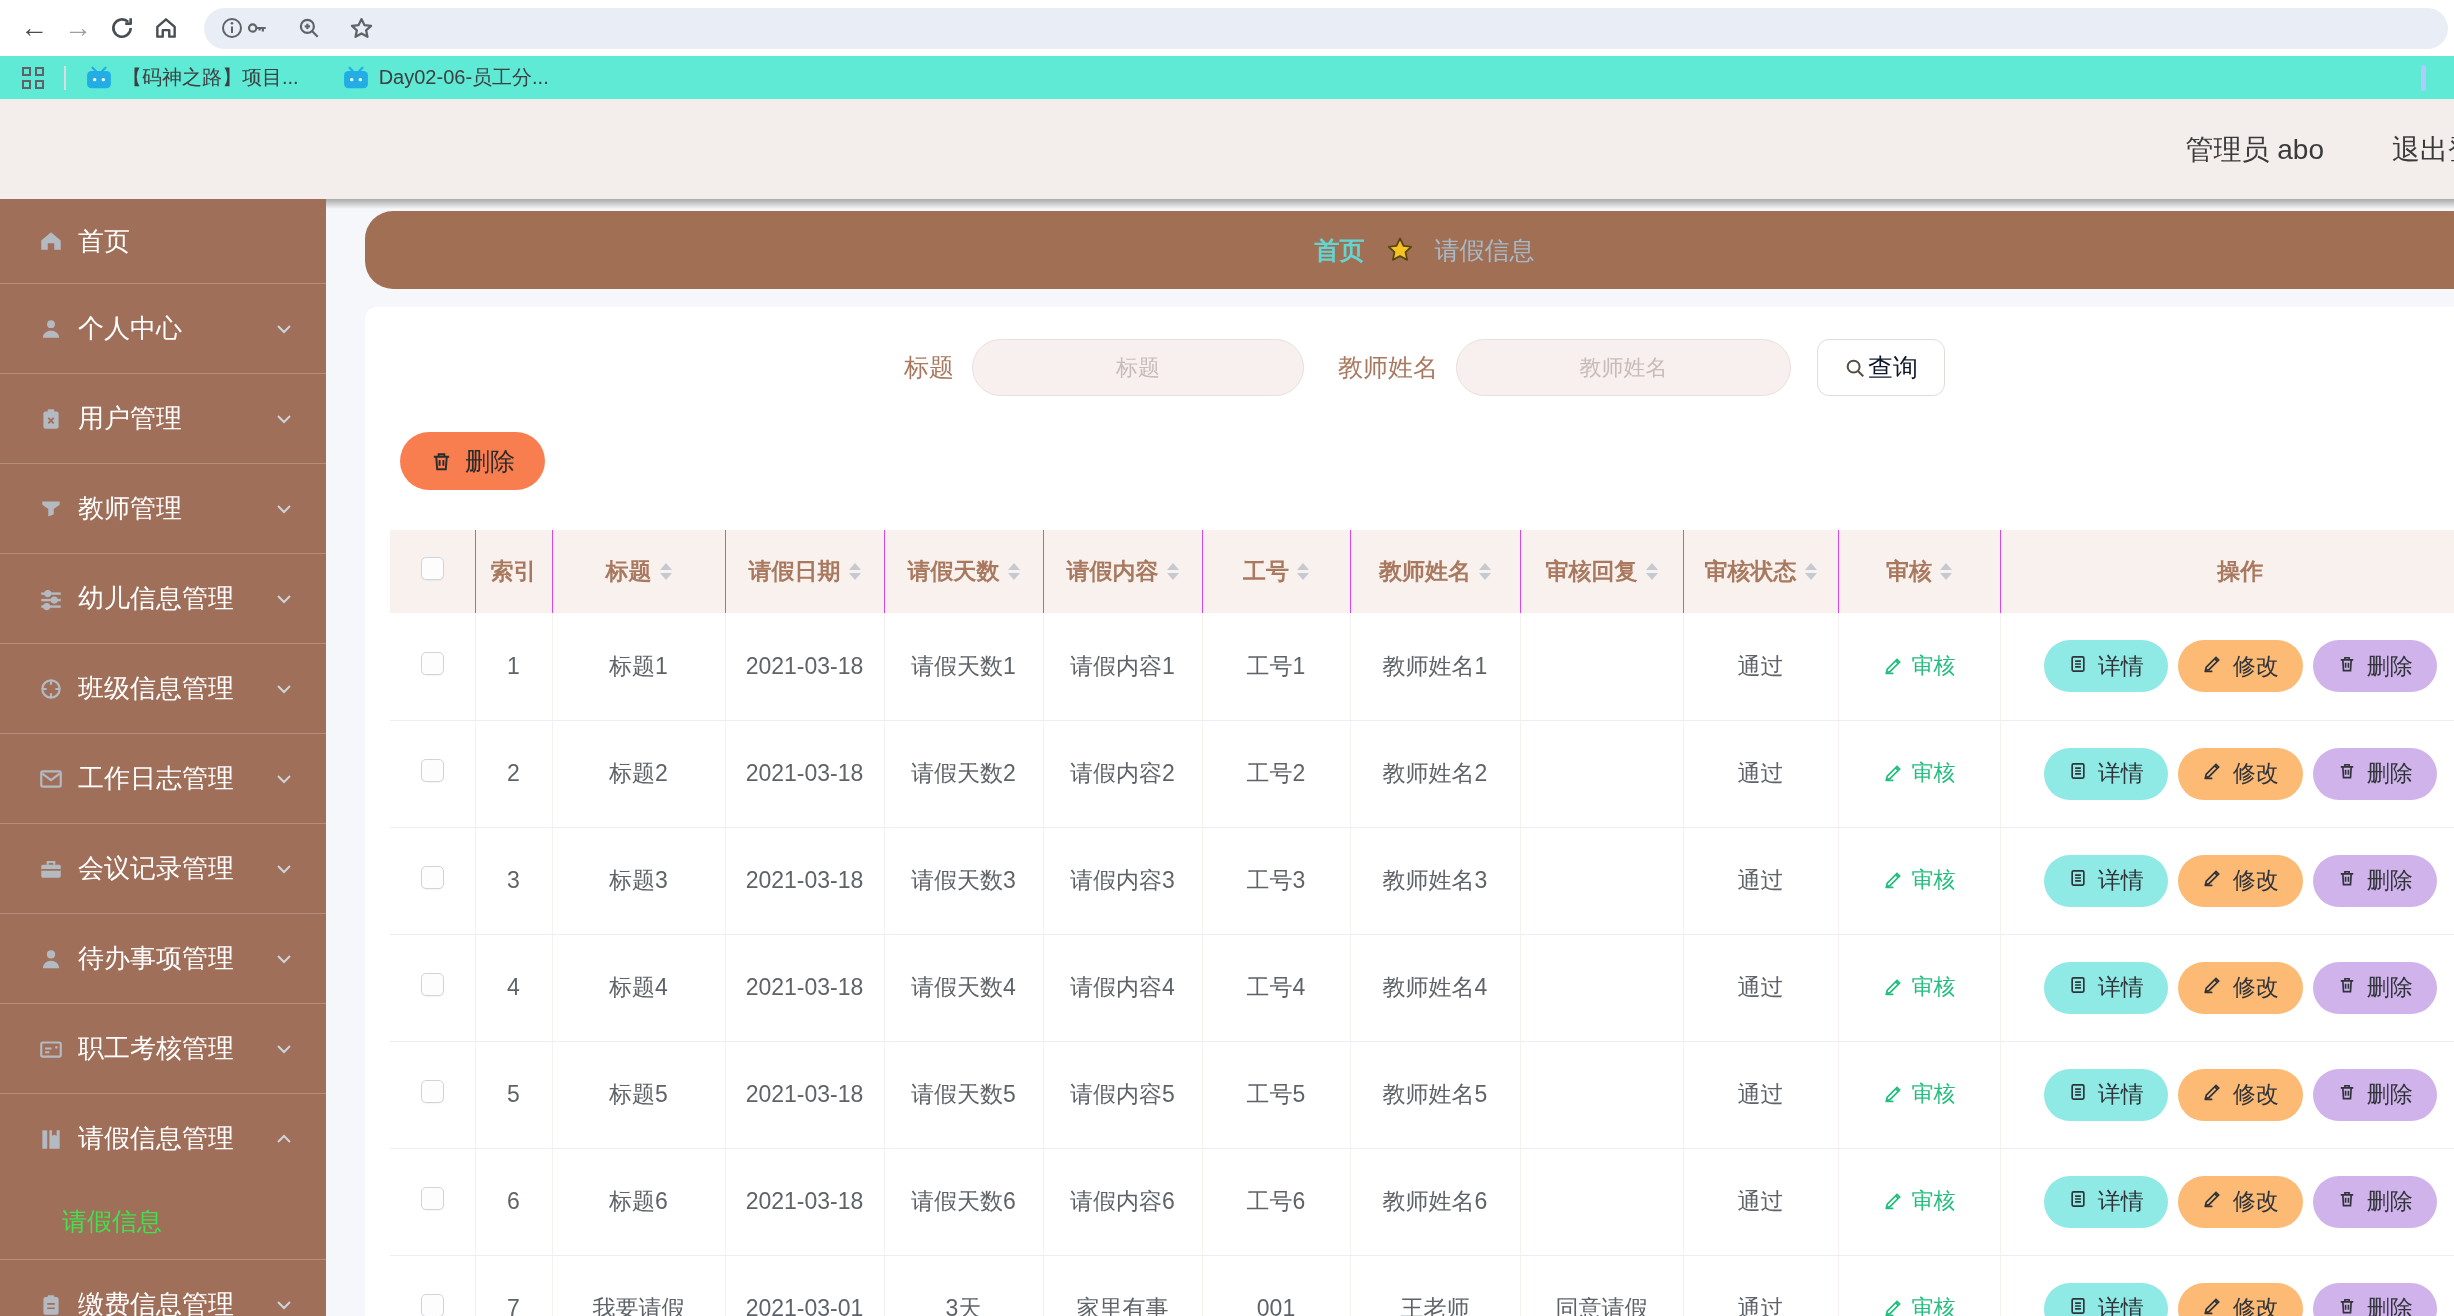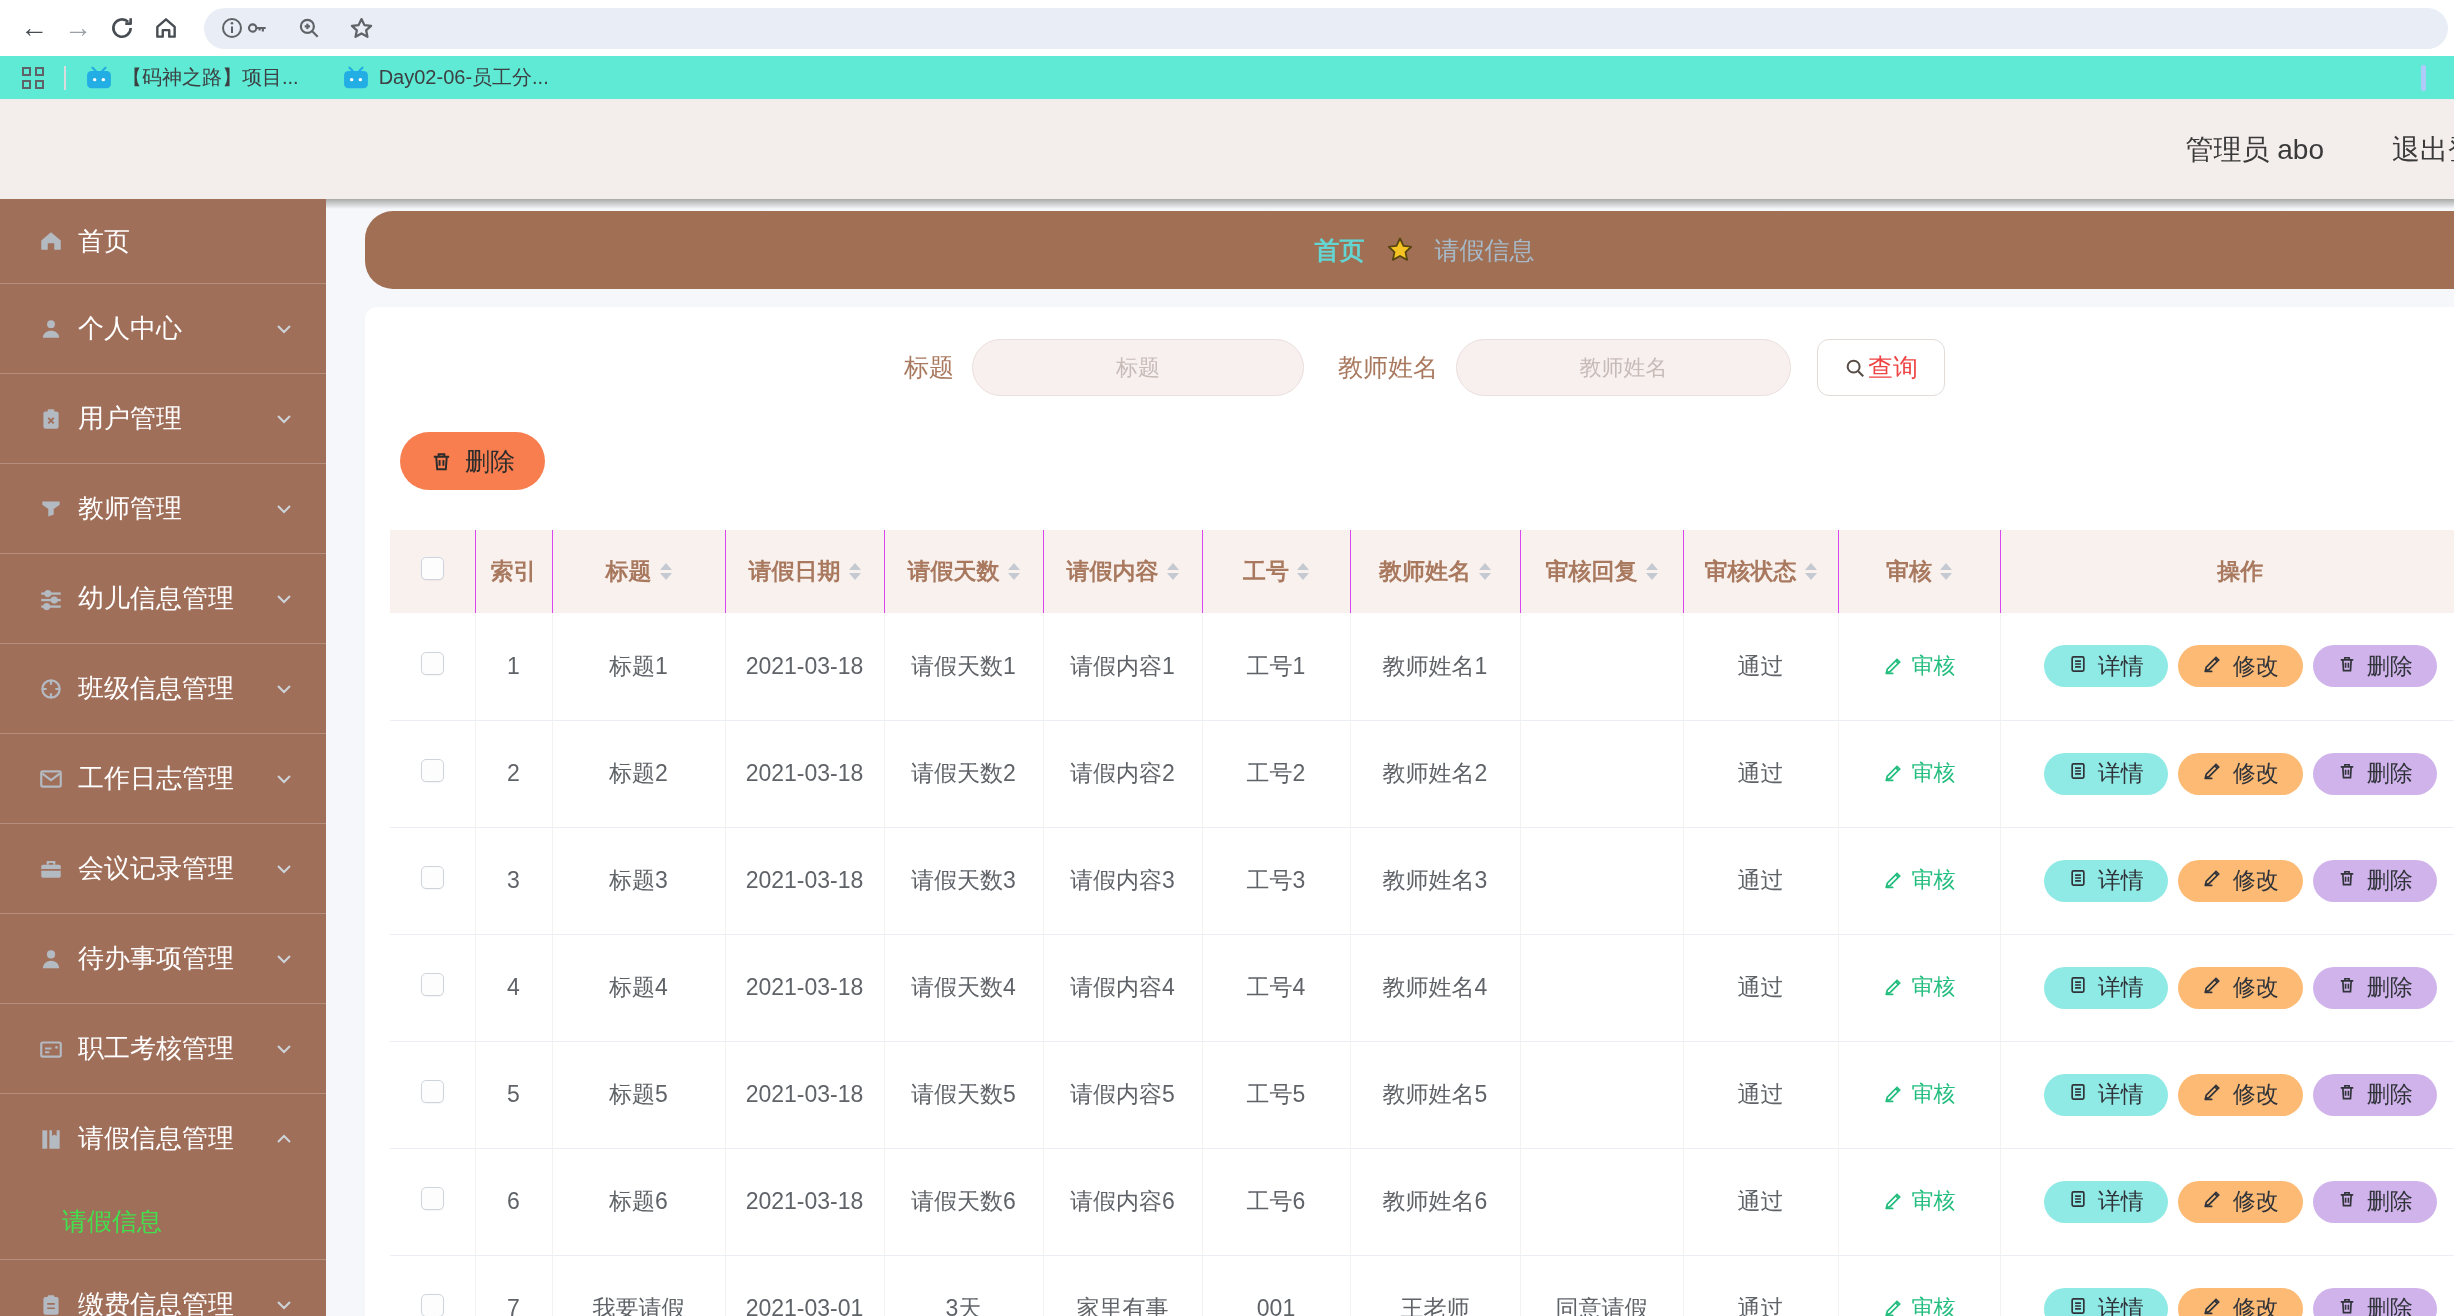--- a/index.html
+++ b/index.html
@@ -53,42 +53,42 @@
   .card { position:absolute; top:108px; left:39px; right:-30px; bottom:-40px; background:#fff;
     border-radius:12px 12px 0 0; }
 
   .search-row { display:flex; align-items:center; justify-content:center; gap:18px; padding-top:32px; }
   .search-label { color:#a9795f; font-size:25px; }
   .search-input { width:332px; height:57px; border-radius:29px; background:#f8f0ef; border:1px solid #eadfdc;
     text-align:center; font-size:22px; color:#5f5048; outline:none; }
   .search-input::placeholder { color:#c7bbb7; }
   .search-input.second { width:335px; }
   .query-btn { width:128px; height:57px; margin-left:8px; border-radius:12px; border:1px solid #e2dcd8; background:#fff;
-    display:flex; align-items:center; justify-content:center; gap:2px; font-size:25px; color:#ef4444; cursor:pointer; }
+    display:flex; align-items:center; justify-content:center; gap:2px; font-size:25px; color:#0f172a; cursor:pointer; }
 
   .delete-btn { margin:36px 0 0 35px; height:58px; border:none; border-radius:29px; background:#f87e50;
     display:inline-flex; align-items:center; gap:12px; padding:0 30px; font-size:25px; color:#2b2b2b; cursor:pointer; }
 
   table.grid { border-collapse:collapse; table-layout:fixed; width:2090px; margin:40px 0 0 25px; }
   .grid th { height:83px; background:#f8f1ee; color:#a9795f; font-size:23px; font-weight:700; text-align:center;
     border-right:1px solid #d946ef; position:relative; }
   .grid th:last-child { border-right:none; }
   .grid td { height:107px; background:#fff; color:#5f6368; font-size:23px; text-align:center;
     border-bottom:1px solid #ebeef5; border-right:1px solid #f4f1ef; overflow:hidden; white-space:nowrap; }
   .grid td:last-child { border-right:none; }
   .th-inner { display:inline-flex; align-items:center; gap:8px; }
   .caret { display:inline-flex; flex-direction:column; gap:3px; cursor:pointer; }
   .caret svg { display:block; }
 
   .checkbox { width:23px; height:23px; border:1px solid #cfd4dc; border-radius:5px; background:#fdfdfd;
     display:inline-block; cursor:pointer; box-shadow:0 1px 1px rgba(0,0,0,.04); }
 
   .review-link { color:#23bd7e; font-size:22px; display:inline-flex; align-items:center; gap:8px; cursor:pointer; }
 
-  .pill-btn { height:42px; border:none; border-radius:26px; display:inline-flex; align-items:center; gap:10px;
+  .pill-btn { height:52px; border:none; border-radius:26px; display:inline-flex; align-items:center; gap:10px;
     padding:0 24px; font-size:23px; color:#30343a; cursor:pointer; }
   .pill-detail { background:#8fe9e4; }
   .pill-edit { background:#fdba74; }
   .pill-del { background:#d0b3eb; }
   .actions { display:inline-flex; gap:10px; }
 </style>
 </head>
 <body>
 
 <div class="browser-toolbar">

